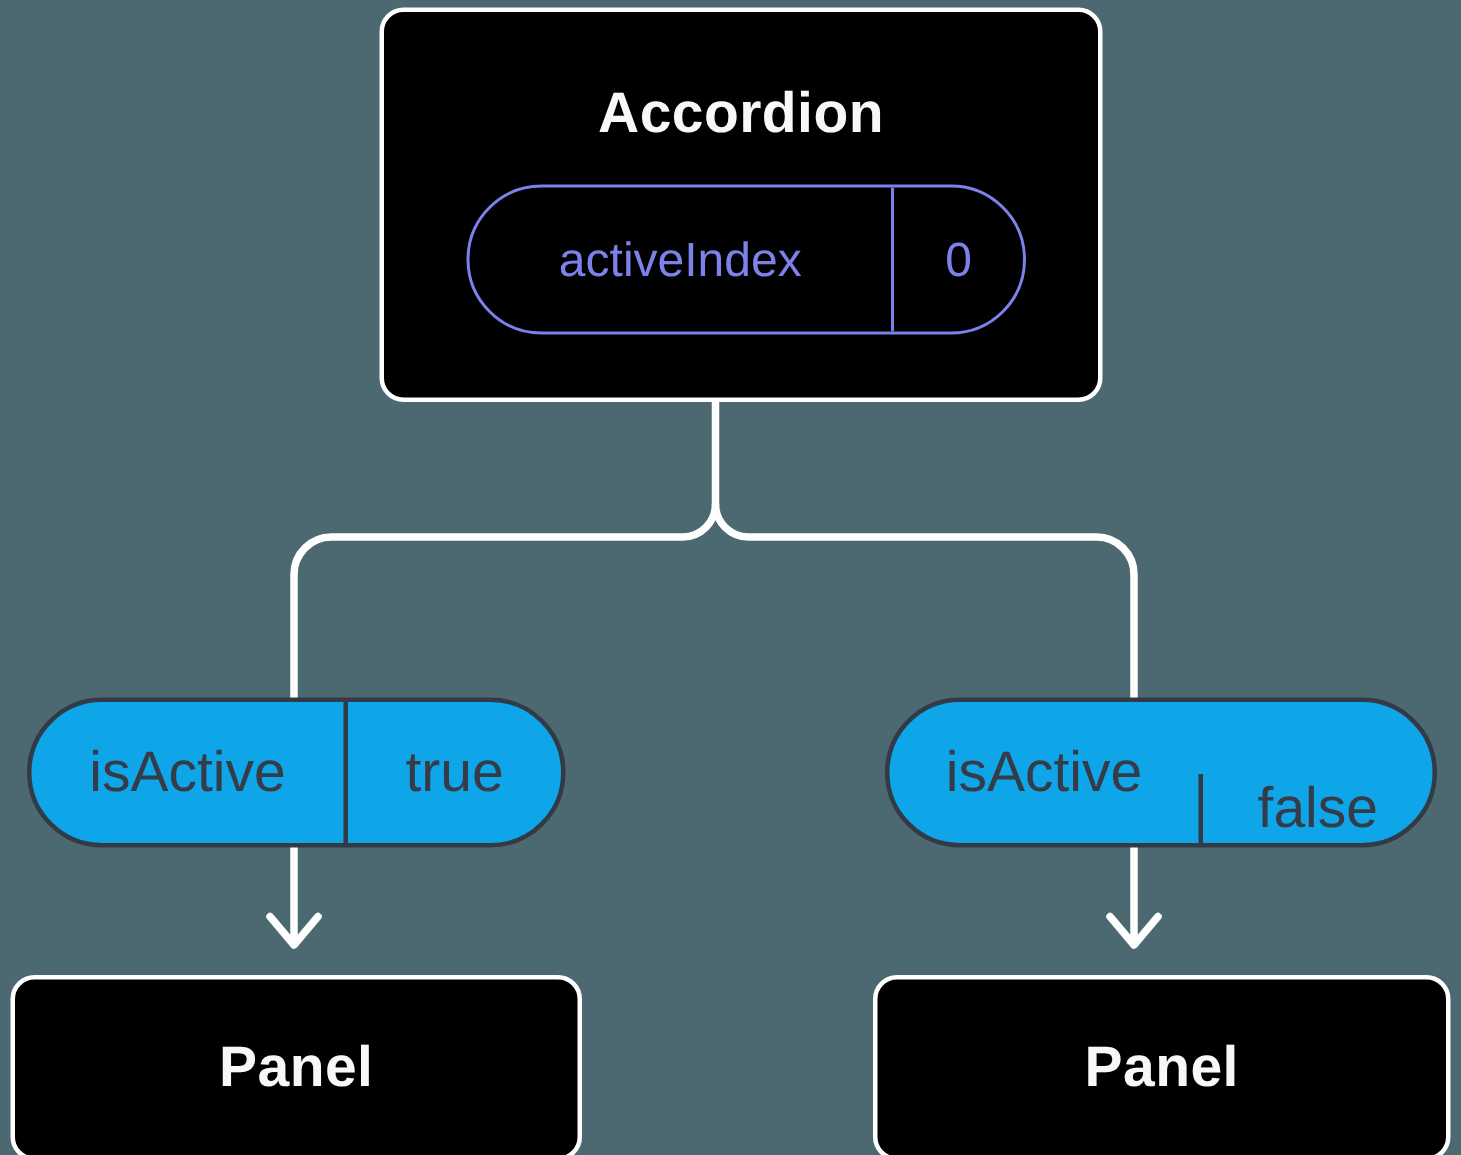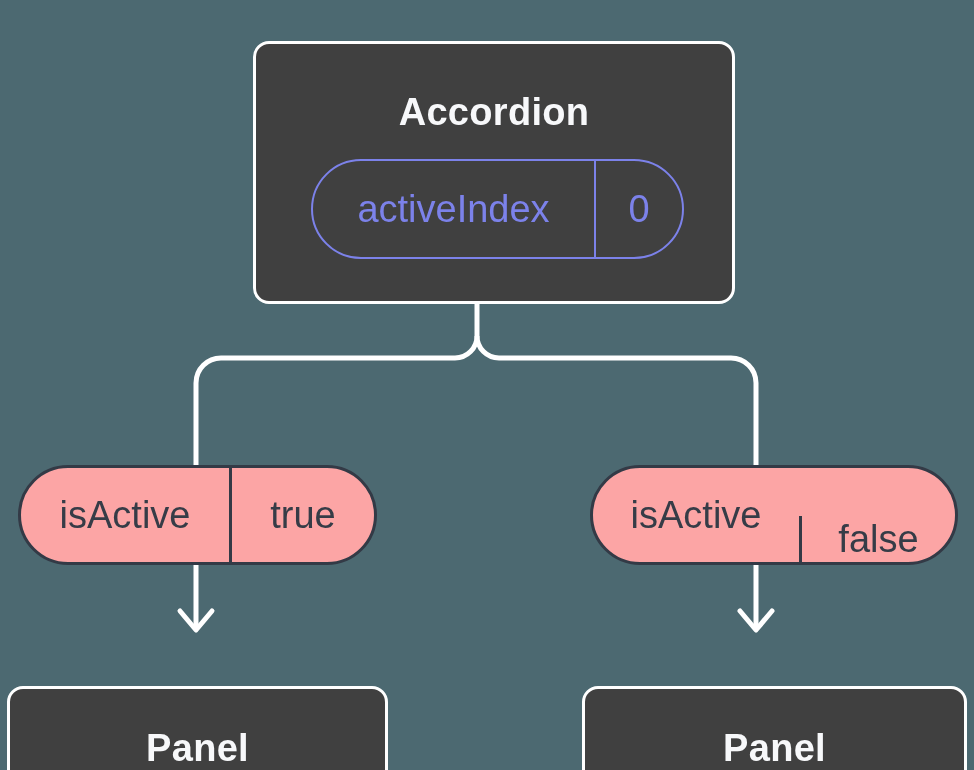--- a/index.html
+++ b/index.html
@@ -12,26 +12,25 @@
   }
 
   
   #connector-svg {
     position: absolute; left: 0; top: 0; z-index: 1;
   }
 
   
   .node {
     position: absolute;
-    background: #404040;
+    background: #000000;
     border: 3px solid #FFFFFF;
     border-radius: 16px;
     box-sizing: border-box;
     z-index: 2;
-    margin-top: 36px;
   }
   .node-title {
     color: #F7F8FA;
     font-size: 38px;
     font-weight: 600;
     letter-spacing: 0.3px;
     text-align: center;
   }
 
   #accordion-node { left: 253px; top: 5px; width: 482px; height: 263px; }
@@ -41,37 +40,37 @@
 
   
   .prop-outline-pill {
     position: absolute; left: 55px; top: 115px;
     width: 373px; height: 100px;
     border: 2.5px solid #7C82EA;
     border-radius: 50px;
     box-sizing: border-box;
     display: flex;
     color: #7C82EA;
-    font-size: 38px;
+    font-size: 32px;
     overflow: hidden;
   }
   .prop-outline-pill .pill-name {
     flex: 1; display: flex; align-items: center; justify-content: center;
   }
   .prop-outline-pill .pill-value {
     width: 88px;
     border-left: 2.5px solid #7C82EA;
     display: flex; align-items: center; justify-content: center;
     box-sizing: border-box;
   }
 
   
   .state-pill {
     position: absolute; top: 465px; height: 100px;
-    background: #fca5a5;
+    background: #0ea5e9;
     border: 3px solid #333A46;
     border-radius: 50px;
     box-sizing: border-box;
     display: flex;
     color: #363C47;
     font-size: 38px;
     z-index: 2;
     overflow: hidden;
   }
   .state-pill .pill-name {

